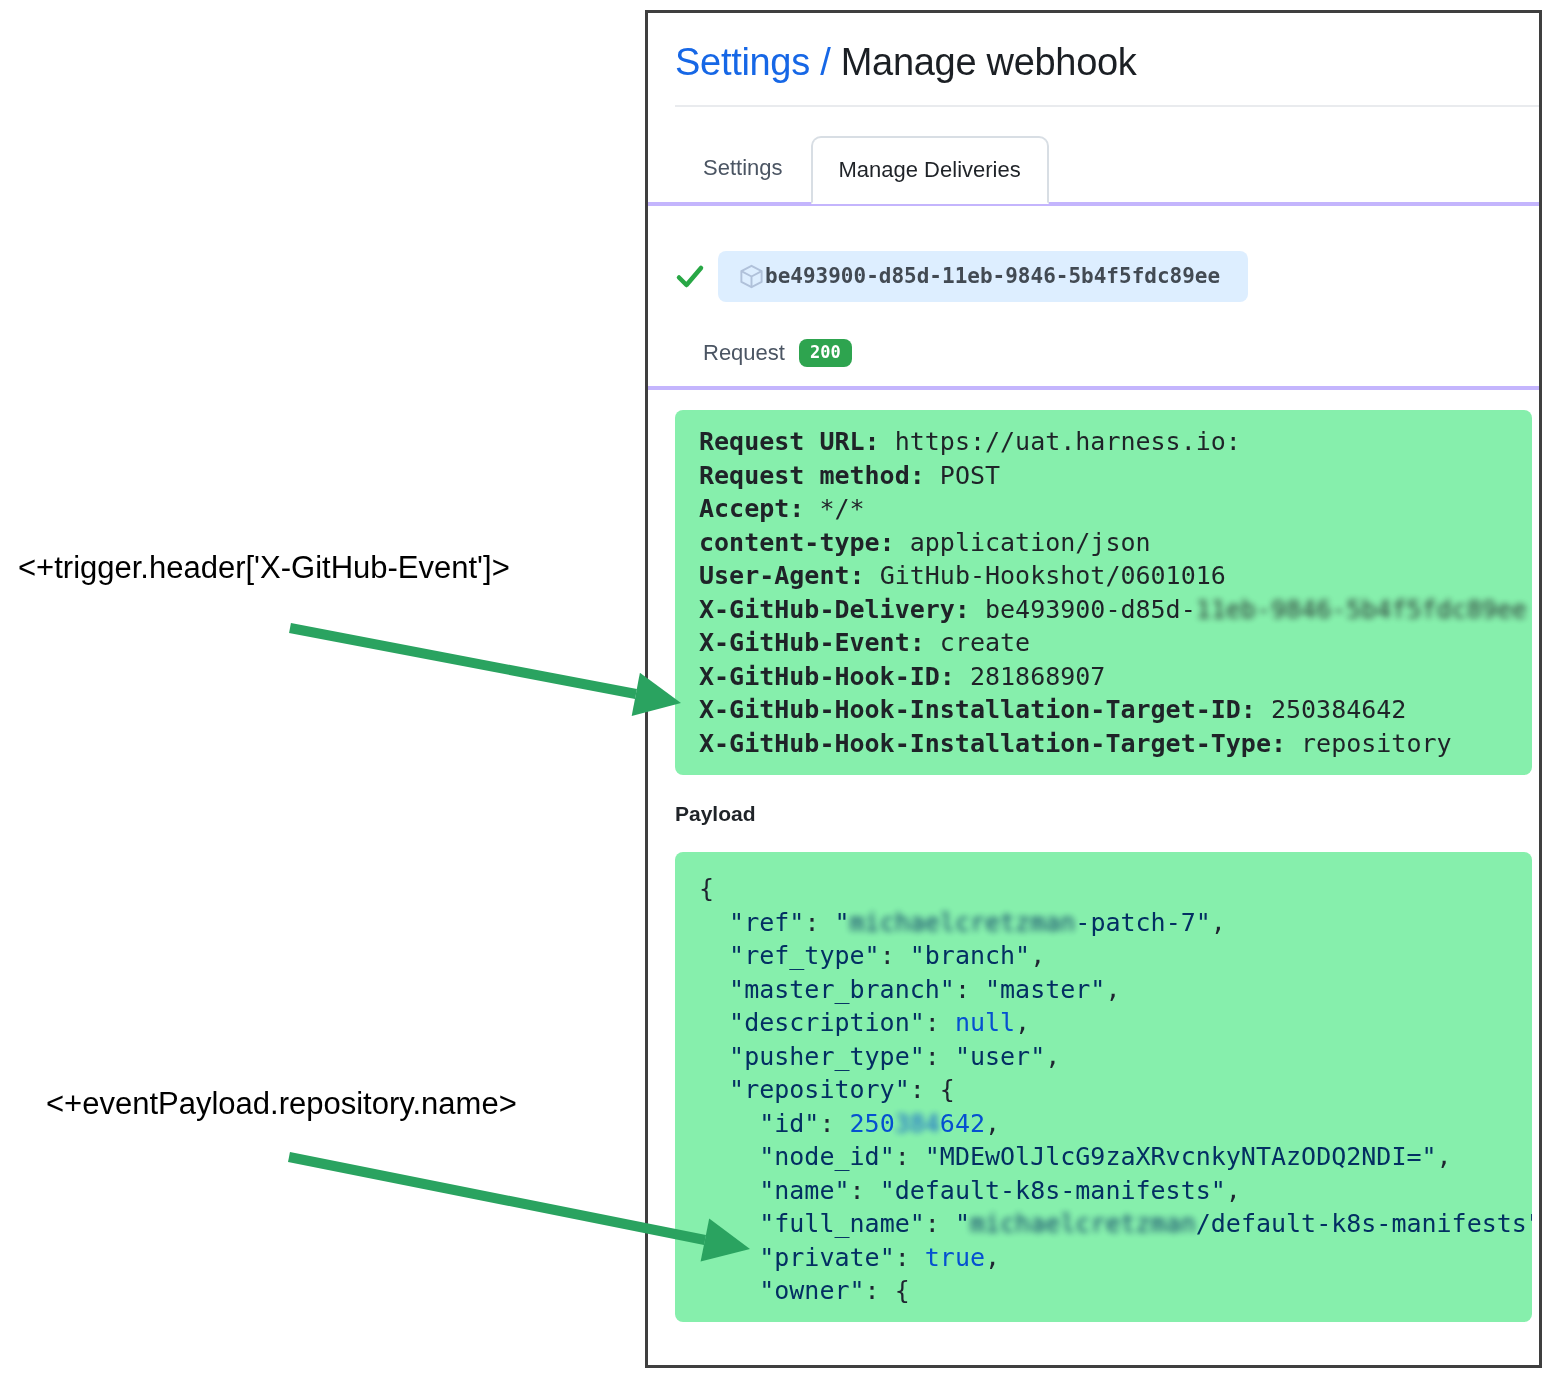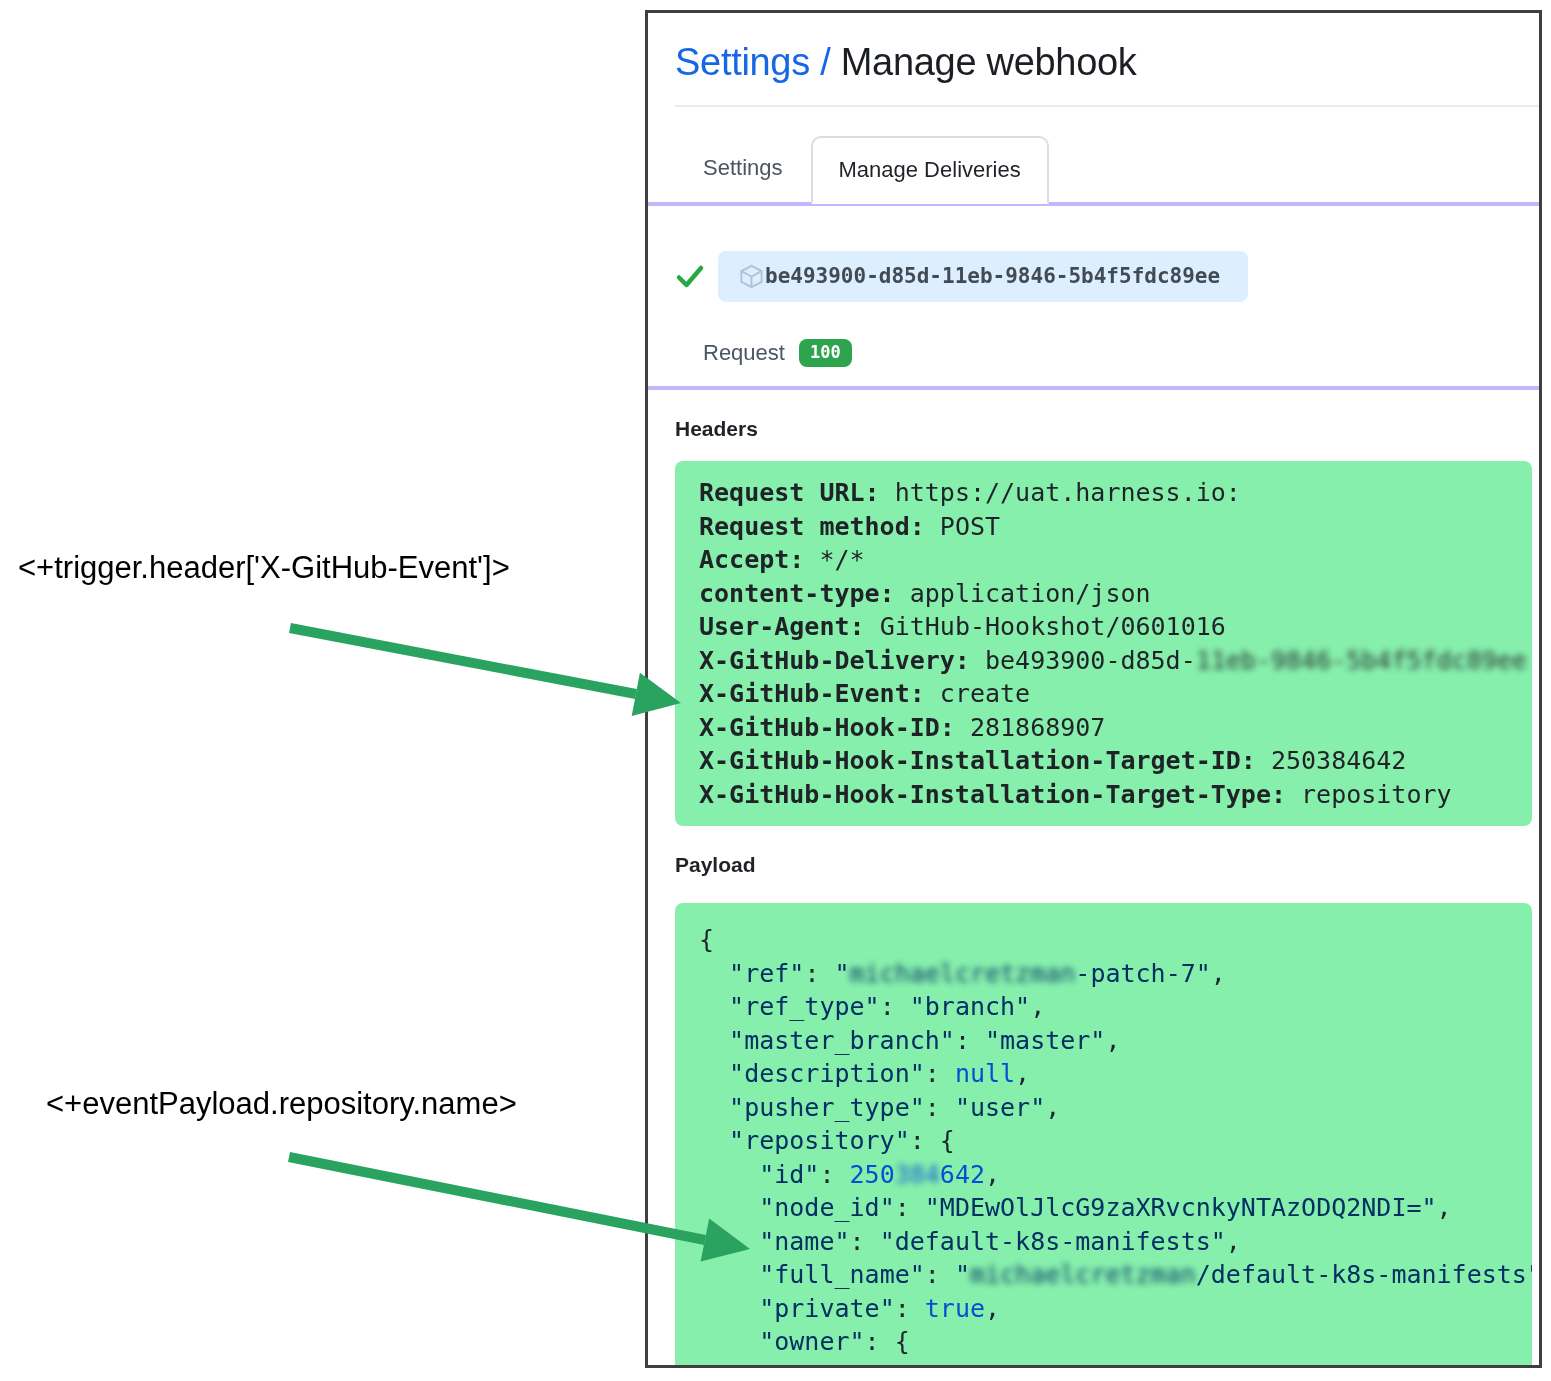--- a/index.html
+++ b/index.html
@@ -189,25 +189,24 @@
         <polygon points="12,2.5 21,7.2 21,16.8 12,21.5 3,16.8 3,7.2"></polygon>
         <path d="M3 7.2 L12 12 L21 7.2 M12 12 L12 21.5"></path>
       </svg>
       <span class="pill-guid">be493900-d85d-11eb-9846-5b4f5fdc89ee</span>
     </div>
   </div>
 
   <div class="tabbar second">
     <div class="tab">
       <span>Request</span>
-      <span class="badge-200">100</span>
+      <span class="badge-200">200</span>
     </div>
   </div>
 
-  <div class="section-title">Headers</div>
   <div class="code-box"><div class="hrow"><span class="hl">Request URL:</span><span class=""> https://uat.harness.io:</span></div><div class="hrow"><span class="hl">Request method:</span><span class=""> POST</span></div><div class="hrow"><span class="hl">Accept:</span><span class=""> */*</span></div><div class="hrow"><span class="hl">content-type:</span><span class=""> application/json</span></div><div class="hrow"><span class="hl">User-Agent:</span><span class=""> GitHub-Hookshot/0601016</span></div><div class="hrow"><span class="hl">X-GitHub-Delivery:</span><span class=""> be493900-d85d-</span><span class=" blur">11eb-9846-5b4f5fdc89ee</span></div><div class="hrow"><span class="hl">X-GitHub-Event:</span><span class=""> create</span></div><div class="hrow"><span class="hl">X-GitHub-Hook-ID:</span><span class=""> 281868907</span></div><div class="hrow"><span class="hl">X-GitHub-Hook-Installation-Target-ID:</span><span class=""> 250384642</span></div><div class="hrow"><span class="hl">X-GitHub-Hook-Installation-Target-Type:</span><span class=""> repository</span></div></div>
 
   <div class="section-title">Payload</div>
   <div class="code-box payload"><div class="prow"><span class="p">{</span></div><div class="prow"><span class="p">  </span><span class="k">"ref"</span><span class="p">: </span><span class="s">"</span><span class="s blur">michaelcretzman</span><span class="s">-patch-7"</span><span class="p">,</span></div><div class="prow"><span class="p">  </span><span class="k">"ref_type"</span><span class="p">: </span><span class="s">"branch"</span><span class="p">,</span></div><div class="prow"><span class="p">  </span><span class="k">"master_branch"</span><span class="p">: </span><span class="s">"master"</span><span class="p">,</span></div><div class="prow"><span class="p">  </span><span class="k">"description"</span><span class="p">: </span><span class="n">null</span><span class="p">,</span></div><div class="prow"><span class="p">  </span><span class="k">"pusher_type"</span><span class="p">: </span><span class="s">"user"</span><span class="p">,</span></div><div class="prow"><span class="p">  </span><span class="k">"repository"</span><span class="p">: {</span></div><div class="prow"><span class="p">    </span><span class="k">"id"</span><span class="p">: </span><span class="n">250</span><span class="n blur">384</span><span class="n">642</span><span class="p">,</span></div><div class="prow"><span class="p">    </span><span class="k">"node_id"</span><span class="p">: </span><span class="s">"MDEwOlJlcG9zaXRvcnkyNTAzODQ2NDI="</span><span class="p">,</span></div><div class="prow"><span class="p">    </span><span class="k">"name"</span><span class="p">: </span><span class="s">"default-k8s-manifests"</span><span class="p">,</span></div><div class="prow"><span class="p">    </span><span class="k">"full_name"</span><span class="p">: </span><span class="s">"</span><span class="s blur">michaelcretzman</span><span class="s">/default-k8s-manifests"</span><span class="p">,</span></div><div class="prow"><span class="p">    </span><span class="k">"private"</span><span class="p">: </span><span class="n">true</span><span class="p">,</span></div><div class="prow"><span class="p">    </span><span class="k">"owner"</span><span class="p">: {</span></div></div>
 
 </div>
 
 <svg class="overlay" viewBox="0 0 1551 1381">
   <g>
     <line x1="290" y1="628" x2="636" y2="694"></line>

